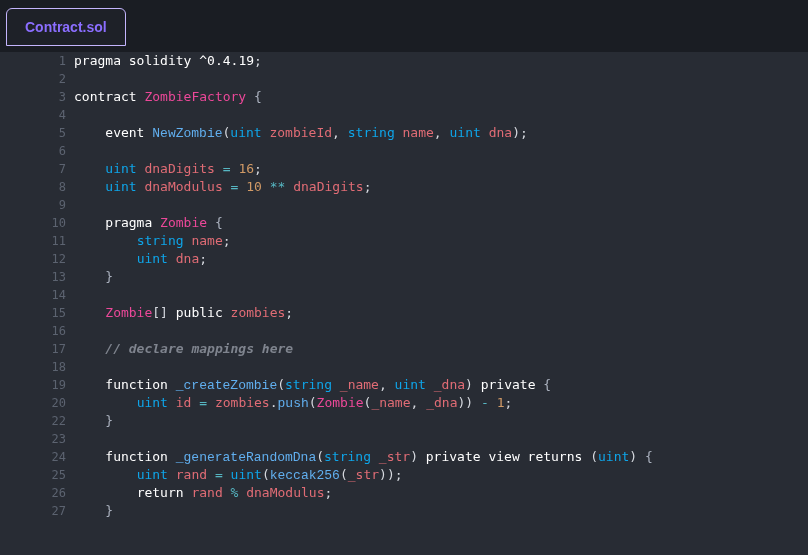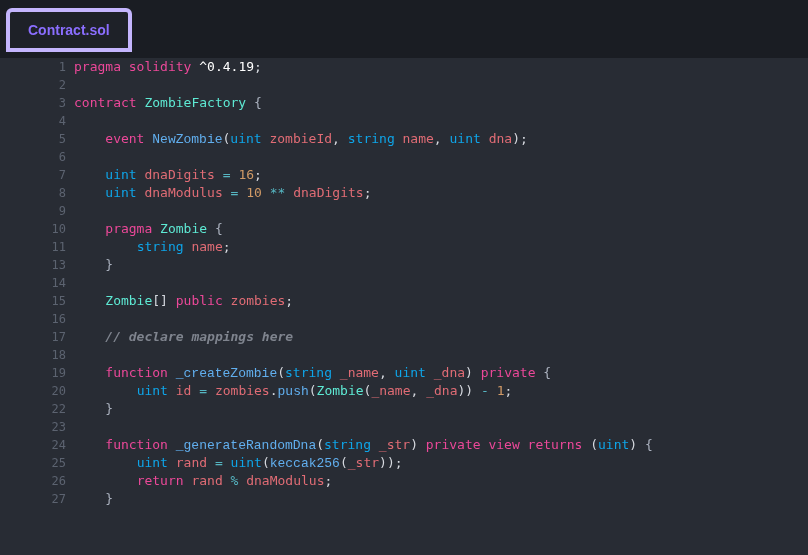--- a/index.html
+++ b/index.html
@@ -11,21 +11,21 @@
     color: #d0d0d0;
     overflow: hidden;
   }
   .tab-bar {
     display: flex;
     background: #1a1d23;
     padding: 8px 6px 0 6px;
   }
   .tab {
     padding: 10px 18px;
-    border: 4px solid #c4b5fd;
+    border: 1px solid #c4b5fd;
     border-radius: 6px 6px 0 0;
     background: #1e2128;
     color: #8b6eff;
     font-weight: 700;
     font-size: 14px;
     font-family: -apple-system, "Segoe UI", sans-serif;
     cursor: pointer;
   }
   .editor {
     background: #282c34;
@@ -52,25 +52,25 @@
     color: #5c6370;
     font-size: 12px;
     flex-shrink: 0;
     user-select: none;
   }
   .code {
     flex: 1;
     color: #d7dae0;
   }
   
-  .kw   { color: #ec4899; }   
+  .kw   { color: #ffffff; }   
   .ty   { color: #0ea5e9; }   
   .fn   { color: #61afef; font-family: Liberation Mono, monospace; }   
   .id   { color: #e06c75; }   
-  .cls  { color: #5eead4; text-align: center; }   
+  .cls  { color: #ec4899; text-align: center; }   
   .num  { color: #d19a66; }   
   .str  { color: #ffffff; }   
   .cmt  { color: #7f848e; font-style: italic; font-weight: bold; }
   .op   { color: #56b6c2; }   
   .pn   { color: #d7dae0; }   
   .br   { color: #abb2bf; }   
 </style>
 </head>
 <body>
 
@@ -86,20 +86,21 @@
       <div class="line"><div class="gutter">2</div><div class="code"></div></div>
       <div class="line"><div class="gutter">3</div><div class="code"><span class="kw">contract</span><span class="pn"> </span><span class="cls">ZombieFactory</span><span class="pn"> </span><span class="br">{</span></div></div>
       <div class="line"><div class="gutter">4</div><div class="code"></div></div>
       <div class="line"><div class="gutter">5</div><div class="code"><span class="pn">    </span><span class="kw">event</span><span class="pn"> </span><span class="fn">NewZombie</span><span class="pn">(</span><span class="ty">uint</span><span class="pn"> </span><span class="id">zombieId</span><span class="pn">, </span><span class="ty">string</span><span class="pn"> </span><span class="id">name</span><span class="pn">, </span><span class="ty">uint</span><span class="pn"> </span><span class="id">dna</span><span class="pn">);</span></div></div>
       <div class="line"><div class="gutter">6</div><div class="code"></div></div>
       <div class="line"><div class="gutter">7</div><div class="code"><span class="pn">    </span><span class="ty">uint</span><span class="pn"> </span><span class="id">dnaDigits</span><span class="pn"> </span><span class="op">=</span><span class="pn"> </span><span class="num">16</span><span class="pn">;</span></div></div>
       <div class="line"><div class="gutter">8</div><div class="code"><span class="pn">    </span><span class="ty">uint</span><span class="pn"> </span><span class="id">dnaModulus</span><span class="pn"> </span><span class="op">=</span><span class="pn"> </span><span class="num">10</span><span class="pn"> </span><span class="op">**</span><span class="pn"> </span><span class="id">dnaDigits</span><span class="pn">;</span></div></div>
       <div class="line"><div class="gutter">9</div><div class="code"></div></div>
       <div class="line"><div class="gutter">10</div><div class="code"><span class="pn">    </span><span class="kw">pragma</span><span class="pn"> </span><span class="cls">Zombie</span><span class="pn"> </span><span class="br">{</span></div></div>
       <div class="line"><div class="gutter">11</div><div class="code"><span class="pn">        </span><span class="ty">string</span><span class="pn"> </span><span class="id">name</span><span class="pn">;</span></div></div>
+      <div class="line"><div class="gutter">12</div><div class="code"><span class="pn">        </span><span class="ty">uint</span><span class="pn"> </span><span class="id">dna</span><span class="pn">;</span></div></div>
       <div class="line"><div class="gutter">13</div><div class="code"><span class="pn">    </span><span class="br">}</span></div></div>
       <div class="line"><div class="gutter">14</div><div class="code"></div></div>
       <div class="line"><div class="gutter">15</div><div class="code"><span class="pn">    </span><span class="cls">Zombie</span><span class="pn">[] </span><span class="kw">public</span><span class="pn"> </span><span class="id">zombies</span><span class="pn">;</span></div></div>
       <div class="line"><div class="gutter">16</div><div class="code"></div></div>
       <div class="line"><div class="gutter">17</div><div class="code"><span class="pn">    </span><span class="cmt">// declare mappings here</span></div></div>
       <div class="line"><div class="gutter">18</div><div class="code"></div></div>
       <div class="line"><div class="gutter">19</div><div class="code"><span class="pn">    </span><span class="kw">function</span><span class="pn"> </span><span class="fn">_createZombie</span><span class="pn">(</span><span class="ty">string</span><span class="pn"> </span><span class="id">_name</span><span class="pn">, </span><span class="ty">uint</span><span class="pn"> </span><span class="id">_dna</span><span class="pn">) </span><span class="kw">private</span><span class="pn"> </span><span class="br">{</span></div></div>
       <div class="line"><div class="gutter">20</div><div class="code"><span class="pn">        </span><span class="ty">uint</span><span class="pn"> </span><span class="id">id</span><span class="pn"> </span><span class="op">=</span><span class="pn"> </span><span class="id">zombies</span><span class="pn">.</span><span class="fn">push</span><span class="pn">(</span><span class="cls">Zombie</span><span class="pn">(</span><span class="id">_name</span><span class="pn">, </span><span class="id">_dna</span><span class="pn">)) </span><span class="op">-</span><span class="pn"> </span><span class="num">1</span><span class="pn">;</span></div></div>
       <div class="line"><div class="gutter">22</div><div class="code"><span class="pn">    </span><span class="br">}</span></div></div>
       <div class="line"><div class="gutter">23</div><div class="code"></div></div>

